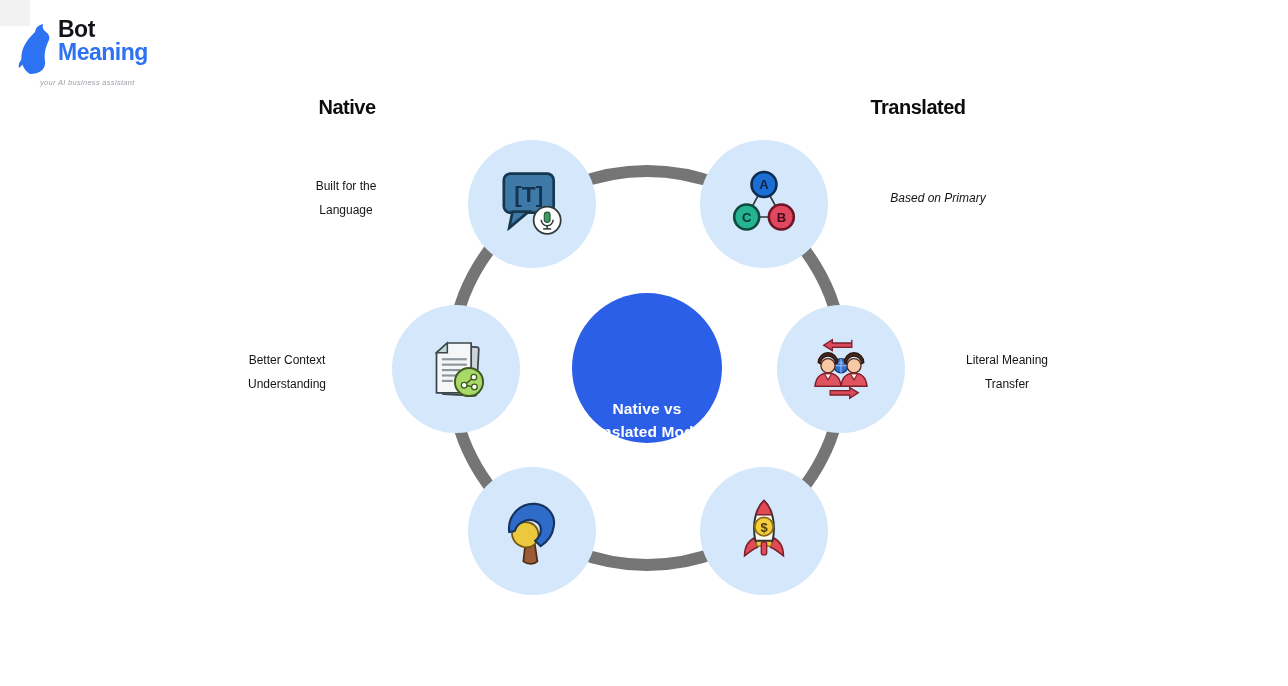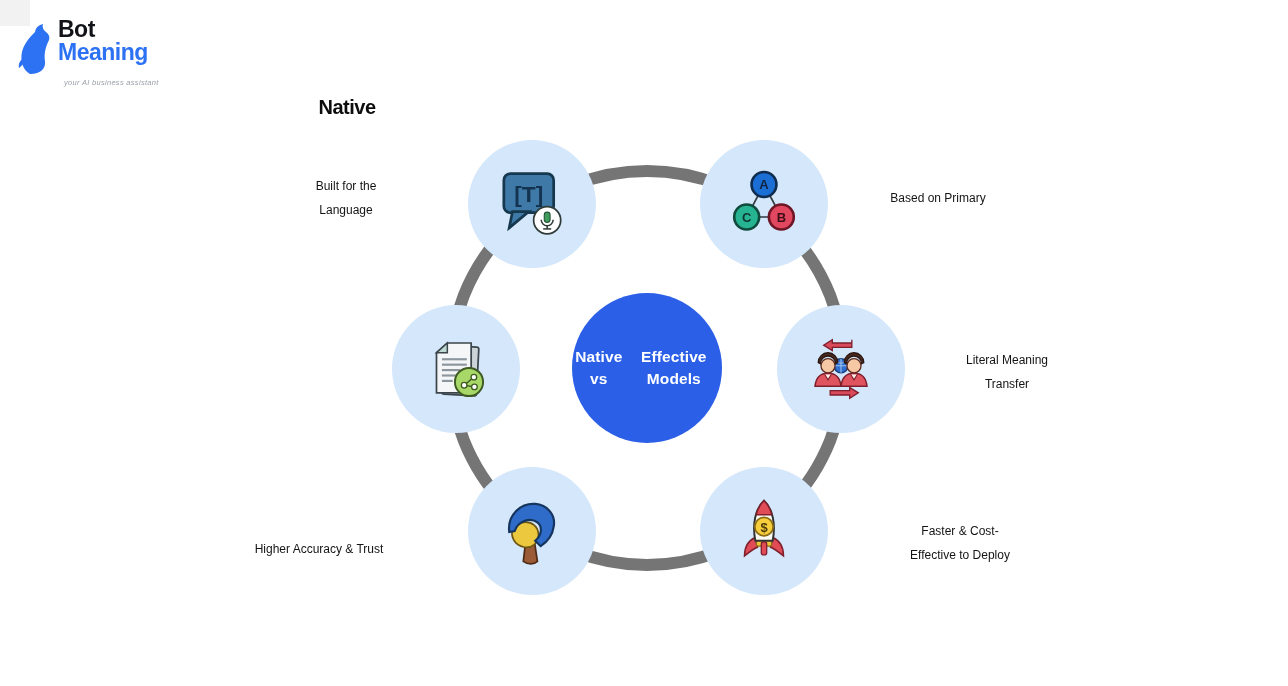--- a/index.html
+++ b/index.html
@@ -8,21 +8,21 @@
     font-family:"Liberation Sans",sans-serif;overflow:hidden;
   }
   .corner-artifact{position:absolute;left:0;top:0;width:30px;height:26px;background:#f2f2f2;}
   
   .logo{position:absolute;left:16px;top:18px;width:160px;}
   .logo-row{display:flex;align-items:flex-start;}
   .logo-mark{width:40px;height:52px;margin-top:6px;}
   .logo-words{margin-left:2px;line-height:1.0;}
   .logo-word1{font-size:23px;font-weight:800;color:#111319;letter-spacing:-0.5px;}
   .logo-word2{font-size:23px;font-weight:800;color:#2d72f2;letter-spacing:-0.5px;}
-  .logo-tagline{margin-left:48px;margin-top:2px;font-size:7.5px;font-style:italic;color:#9aa0a8;letter-spacing:0.3px;}
+  .logo-tagline{margin-left:24px;margin-top:2px;font-size:7.5px;font-style:italic;color:#9aa0a8;letter-spacing:0.3px;}
   
   .col-header{
     position:absolute;transform:translate(-50%,-50%);
     font-size:20px;font-weight:800;color:#0d0d0d;letter-spacing:-0.5px;white-space:nowrap;
   }
   .col-header.native{left:347px;top:107px;}
   .col-header.translated{left:918px;top:107px;}
   
   .ring-svg{position:absolute;left:0;top:0;}
   .node{
@@ -31,34 +31,34 @@
   }
   .node svg{width:78px;height:78px;}
   .node.n-tl{left:468px;top:140px;}
   .node.n-tr{left:700px;top:140px;}
   .node.n-ml{left:392px;top:305px;}
   .node.n-mr{left:777px;top:305px;}
   .node.n-bl{left:468px;top:467px;}
   .node.n-br{left:700px;top:467px;}
   .center-circle{
     position:absolute;left:572px;top:293px;width:150px;height:150px;border-radius:50%;
-    background:#2b5fe7;display:flex;flex-direction:row;align-items:center;justify-content:flex-end;
+    background:#2b5fe7;display:flex;flex-direction:column;align-items:center;justify-content:flex-end;
     text-align:center;
   }
   .center-circle span{display:block;color:#ffffff;font-size:15.5px;font-weight:700;line-height:1.45;letter-spacing:0.1px;}
   
   .item-label{
     position:absolute;transform:translate(-50%,-50%);
     font-size:12px;font-weight:500;color:#141414;text-align:center;line-height:24px;white-space:nowrap;
   }
   .item-label span{display:block;}
   .lbl-built{left:346px;top:198px;}
   .lbl-context{left:287px;top:372px;}
   .lbl-accuracy{left:319px;top:549px;}
-  .lbl-primary{left:938px;top:198px;}
+  .lbl-primary{left:938px;top:198px;font-style:italic;}
   .lbl-literal{left:1007px;top:372px;}
   .lbl-faster{left:960px;top:543px;}
 </style>
 </head>
 <body>
 
 <div class="canvas">
 
   <div class="corner-artifact"></div>
 
@@ -70,20 +70,21 @@
       </svg>
       <div class="logo-words">
         <div class="logo-word1">Bot</div>
         <div class="logo-word2">Meaning</div>
       </div>
     </div>
     <div class="logo-tagline">your AI business assistant</div>
   </div>
 
   <div class="col-header native">Native</div>
+  <div class="col-header translated">Translated</div>
 
   <svg class="ring-svg" width="1288" height="686">
     <circle cx="647" cy="368" r="197" fill="none" stroke="#757575" stroke-width="12"></circle>
   </svg>
 
   <div class="node n-tl">
     <svg viewBox="0 0 72 72">
       <rect x="10" y="8" width="46" height="36" rx="6" fill="#3f79a8" stroke="#16384f" stroke-width="2.5"></rect>
       <path d="M18 43 L15 58 L33 43 Z" fill="#3f79a8" stroke="#16384f" stroke-width="2.5"></path>
       <text x="33" y="34" font-size="21" font-weight="bold" fill="#143350" text-anchor="middle" font-family="Liberation Sans, sans-serif">[T]</text>
@@ -158,36 +159,33 @@
       <rect x="33.5" y="46" width="5" height="12" rx="2" fill="#e14b55" stroke="#7e1f2c" stroke-width="1.2"></rect>
       <path d="M36 8 C44 15 47 30 44 45 L28 45 C25 30 28 15 36 8 Z" fill="#fbfaf4" stroke="#323232" stroke-width="1.8"></path>
       <path d="M36 8 C39.5 11 42 16 43.2 21 L28.8 21 C30 16 32.5 11 36 8 Z" fill="#e14b55" stroke="#7e1f2c" stroke-width="1.4"></path>
       <circle cx="36" cy="32" r="8.5" fill="#f7ce3c" stroke="#8a6c14" stroke-width="1.6"></circle>
       <text x="36" y="36.5" font-size="12" font-weight="bold" fill="#4e3c08" text-anchor="middle" font-family="Liberation Sans, sans-serif">$</text>
     </svg>
   </div>
 
   <div class="center-circle">
     <span>Native vs</span>
-    <span>Effective Models</span>
+    <span>Translated Models</span>
   </div>
 
   <div class="item-label lbl-built">
     <span>Built for the</span>
     <span>Language</span>
   </div>
-  <div class="item-label lbl-accuracy">
-    <span>Higher Accuracy &amp; Trust</span>
+  <div class="item-label lbl-context">
+    <span>Better Context</span>
+    <span>Understanding</span>
   </div>
 
   <div class="item-label lbl-primary">
     <span>Based on Primary</span>
   </div>
   <div class="item-label lbl-literal">
     <span>Literal Meaning</span>
     <span>Transfer</span>
   </div>
-  <div class="item-label lbl-faster">
-    <span>Faster &amp; Cost-</span>
-    <span>Effective to Deploy</span>
-  </div>
 
 </div>
 
 </body></html>

